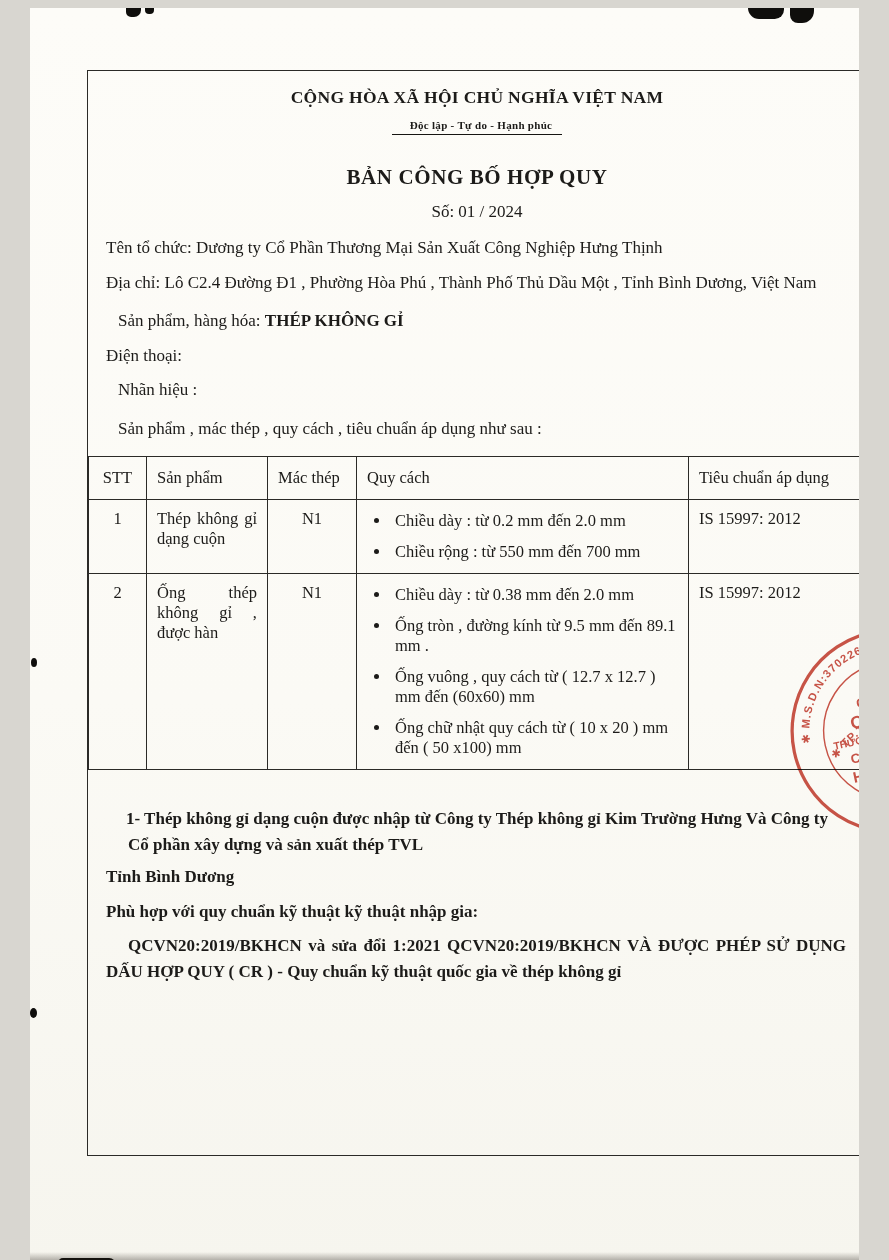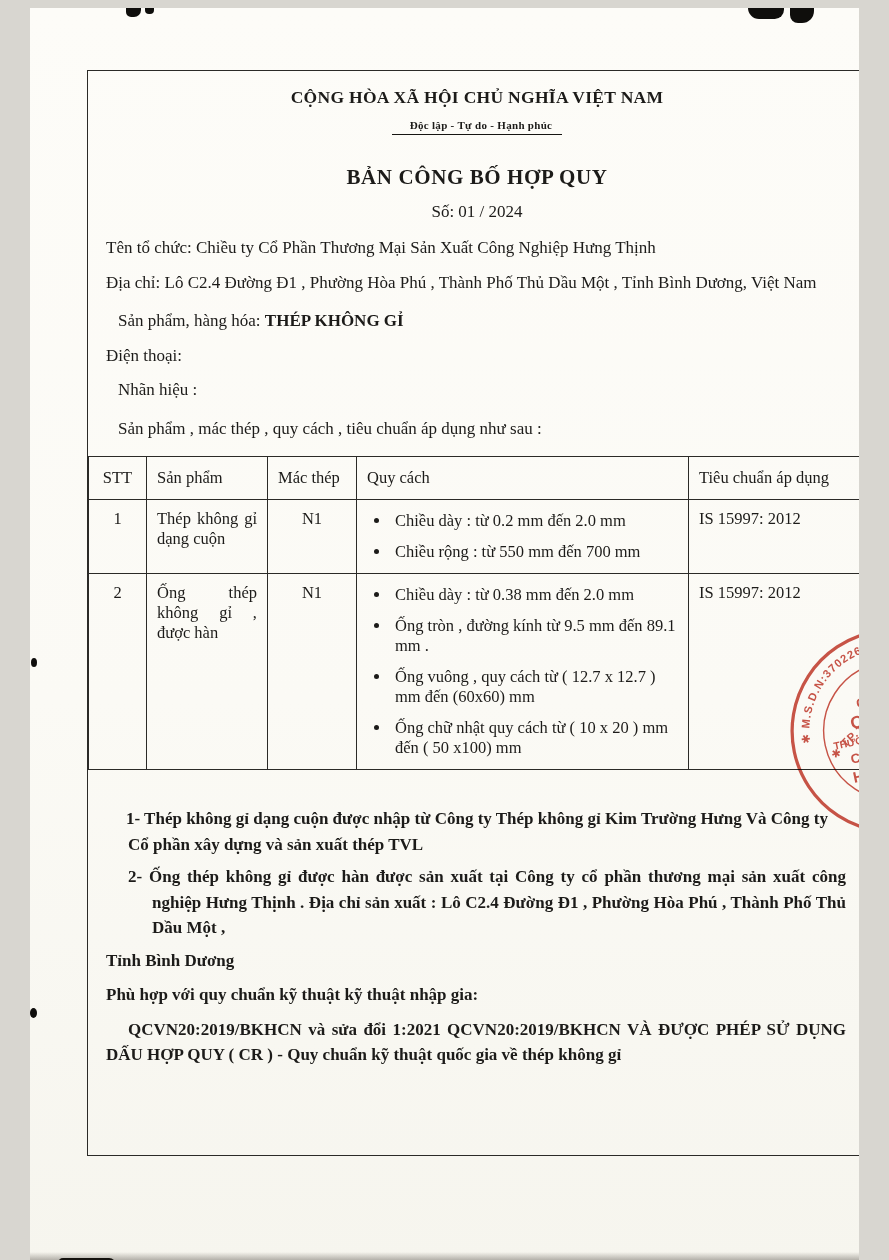--- a/index.html
+++ b/index.html
@@ -86,21 +86,21 @@
   <div class="frame">
 
     <div class="center nat">CỘNG HÒA XÃ HỘI CHỦ NGHĨA VIỆT NAM</div>
     <div class="center motto">
       <span>Độc lập - Tự do - Hạnh phúc</span>
     </div>
 
     <div class="center doc-title">BẢN CÔNG BỐ HỢP QUY</div>
     <div class="center doc-num">Số: 01 / 2024</div>
 
-    <div class="para gap-top">Tên tổ chức: Chiều ty Cổ Phần Thương Mại Sản Xuất Công Nghiệp Hưng Thịnh</div>
+    <div class="para gap-top">Tên tổ chức: Dương ty Cổ Phần Thương Mại Sản Xuất Công Nghiệp Hưng Thịnh</div>
     <div class="para">Địa chỉ: Lô C2.4 Đường Đ1 , Phường Hòa Phú , Thành Phố Thủ Dầu Một , Tỉnh Bình Dương, Việt Nam</div>
     <div class="para indent gap-top"><span>Sản phẩm, hàng hóa: </span><span class="bold">THÉP KHÔNG GỈ</span></div>
 
     <div class="para">Điện thoại:</div>
     <div class="para indent">Nhãn hiệu :</div>
     <div class="para indent gap-top">Sản phẩm , mác thép , quy cách , tiêu chuẩn áp dụng như sau :</div>
 
     <table class="spec">
       <colgroup>
         <col style="width:58px">
@@ -143,21 +143,20 @@
               <li>Ống chữ nhật quy cách từ ( 10 x 20 ) mm đến ( 50 x100) mm</li>
             </ul>
           </td>
           <td>IS 15997: 2012</td>
         </tr>
       </tbody>
     </table>
 
     <div class="notes">
       <div class="para n1">1- Thép không gỉ dạng cuộn được nhập từ Công ty Thép không gỉ Kim Trường Hưng Và Công ty Cổ phần xây dựng và sản xuất thép TVL</div>
-      <div class="para n2">2- Ống thép không gỉ được hàn được sản xuất tại Công ty cổ phần thương mại sản xuất công nghiệp Hưng Thịnh . Địa chỉ sản xuất : Lô C2.4 Đường Đ1 , Phường Hòa Phú , Thành Phố Thủ Dầu Một ,</div>
       <div class="para n3">Tỉnh Bình Dương</div>
       <div class="para n4">Phù hợp với quy chuẩn kỹ thuật kỹ thuật nhập gia:</div>
       <div class="para n5">QCVN20:2019/BKHCN và sửa đổi 1:2021 QCVN20:2019/BKHCN VÀ ĐƯỢC PHÉP SỬ DỤNG DẤU HỢP QUY ( CR ) - Quy chuẩn kỹ thuật quốc gia về thép không gỉ</div>
     </div>
 
   </div>
 
   <div class="stamp">
     <svg width="214" height="214" viewBox="0 0 210 210">
       <circle cx="105" cy="105" r="99" stroke-width="3.2" stroke="#c23b2e"></circle>

